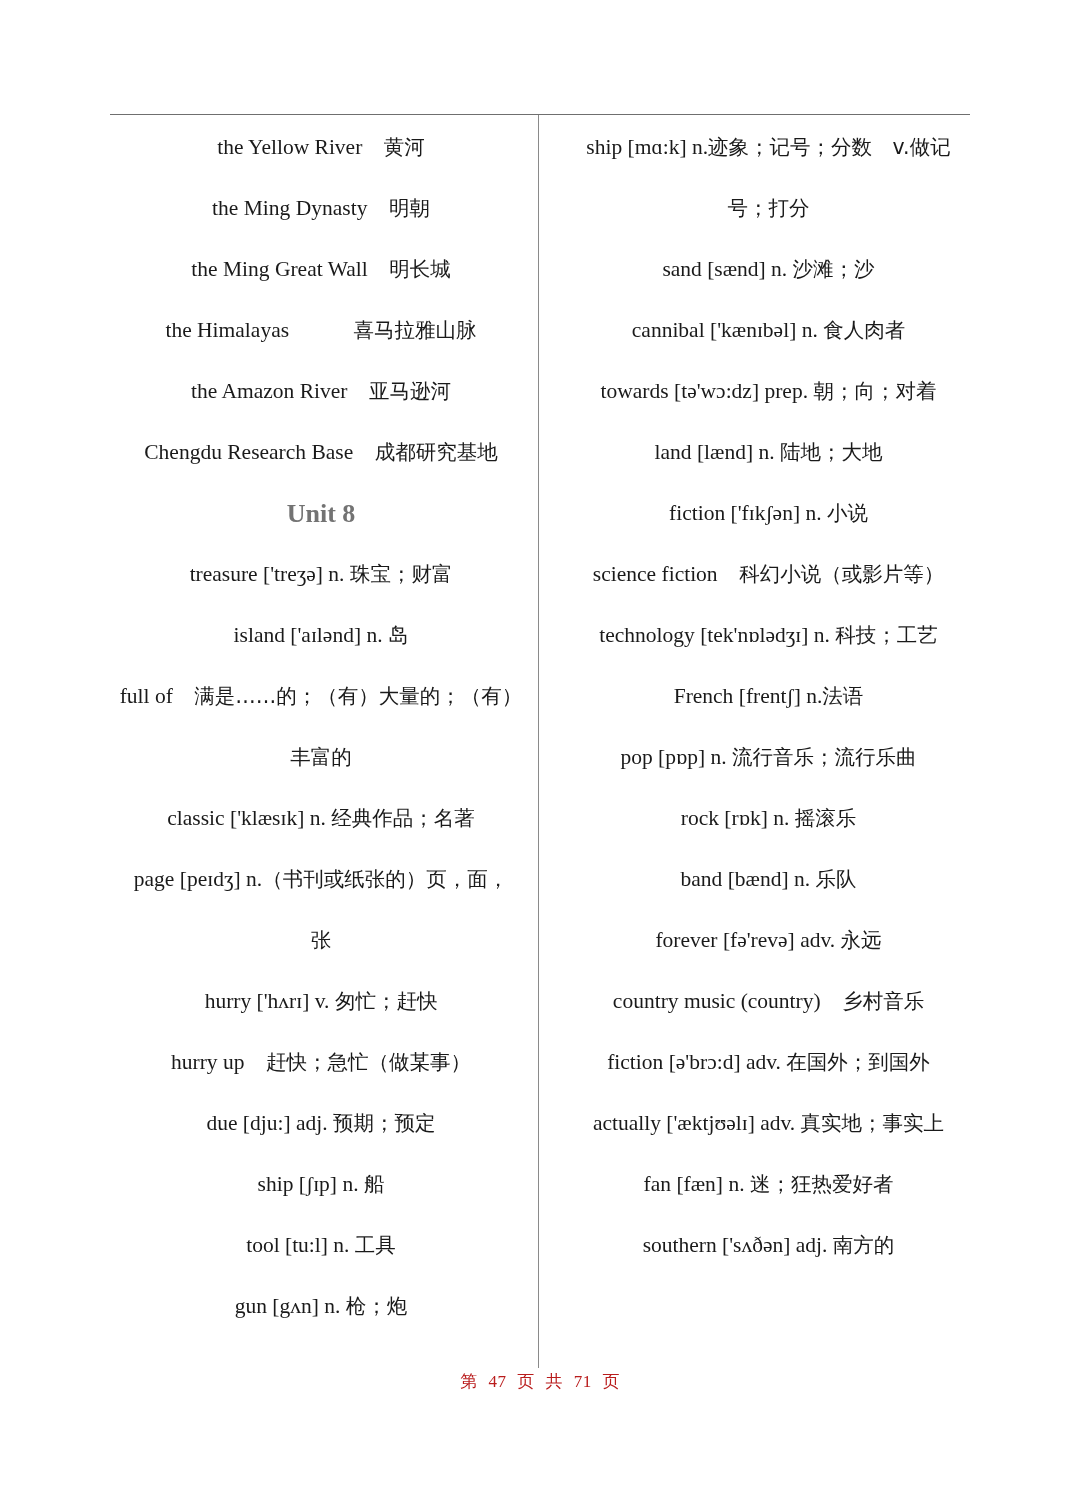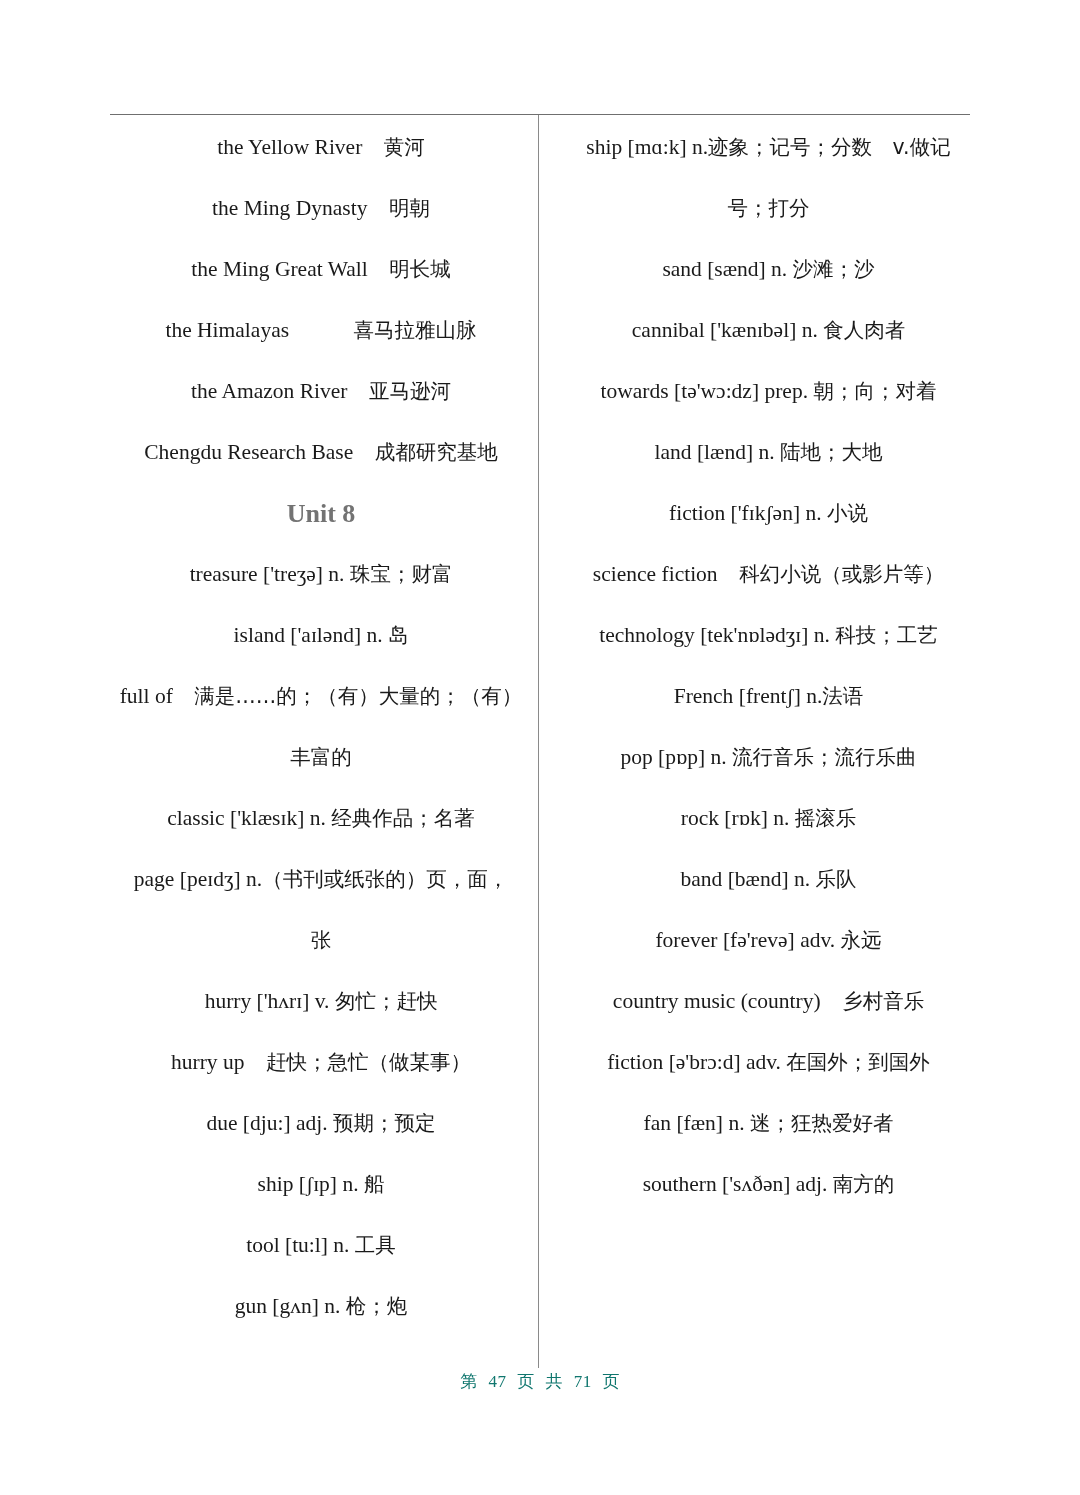--- a/index.html
+++ b/index.html
@@ -54,21 +54,21 @@
       font-weight: bold;
       font-size: 26px;
     }
     .page-footer {
       position: absolute;
       top: 1370px;
       left: 0;
       width: 1080px;
       text-align: center;
       font-size: 17px;
-      color: #0f766e;
+      color: #b91c1c;
       letter-spacing: 0.5px;
     }
     .page-footer span { margin: 0 3px; }
   </style>
 </head>
 <body>
 
 <div class="top-rule"></div>
 <div class="col-divider"></div>
 
@@ -105,20 +105,21 @@
   <div class="line"><span>fiction ['fɪkʃən] n.  </span><span class="cn">小说</span></div>
   <div class="line"><span>science fiction　</span><span class="cn">科幻小说（或影片等）</span></div>
   <div class="line"><span>technology [tek'nɒlədʒɪ] n.  </span><span class="cn">科技；工艺</span></div>
   <div class="line"><span>French [frentʃ] n.</span><span class="cn">法语</span></div>
   <div class="line"><span>pop [pɒp] n.  </span><span class="cn">流行音乐；流行乐曲</span></div>
   <div class="line"><span>rock [rɒk] n.  </span><span class="cn">摇滚乐</span></div>
   <div class="line"><span>band [bænd] n.  </span><span class="cn">乐队</span></div>
   <div class="line"><span>forever [fə'revə] adv.  </span><span class="cn">永远</span></div>
   <div class="line"><span>country music (country)　</span><span class="cn">乡村音乐</span></div>
   <div class="line"><span>fiction [ə'brɔ:d] adv.  </span><span class="cn">在国外；到国外</span></div>
+  <div class="line"><span>actually ['æktjʊəlɪ] adv.  </span><span class="cn">真实地；事实上</span></div>
   <div class="line"><span>fan [fæn] n.  </span><span class="cn">迷；狂热爱好者</span></div>
   <div class="line"><span>southern ['sʌðən] adj.  </span><span class="cn">南方的</span></div>
 </div>
 
 <div class="page-footer">
   <span>第</span>
   <span>47</span>
   <span>页</span>
   <span>共</span>
   <span>71</span>

